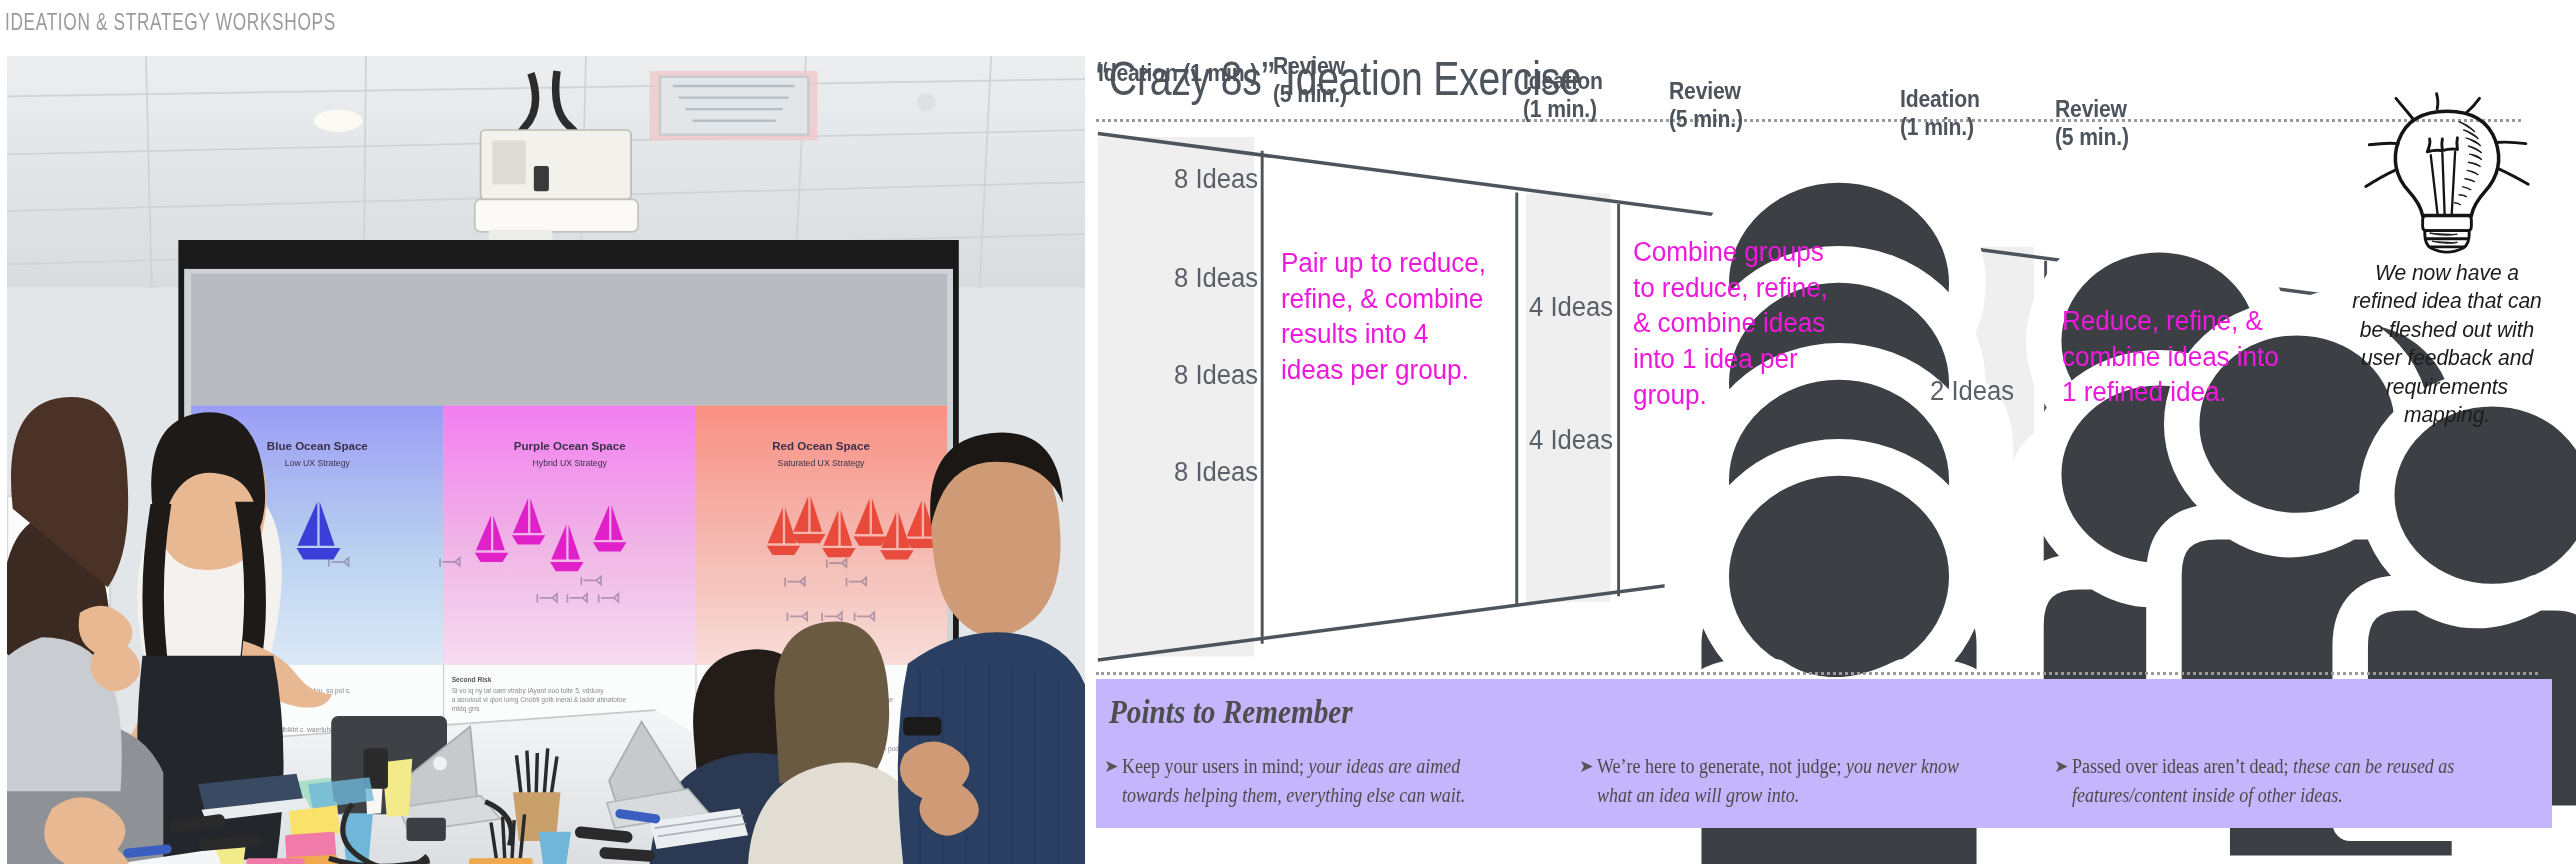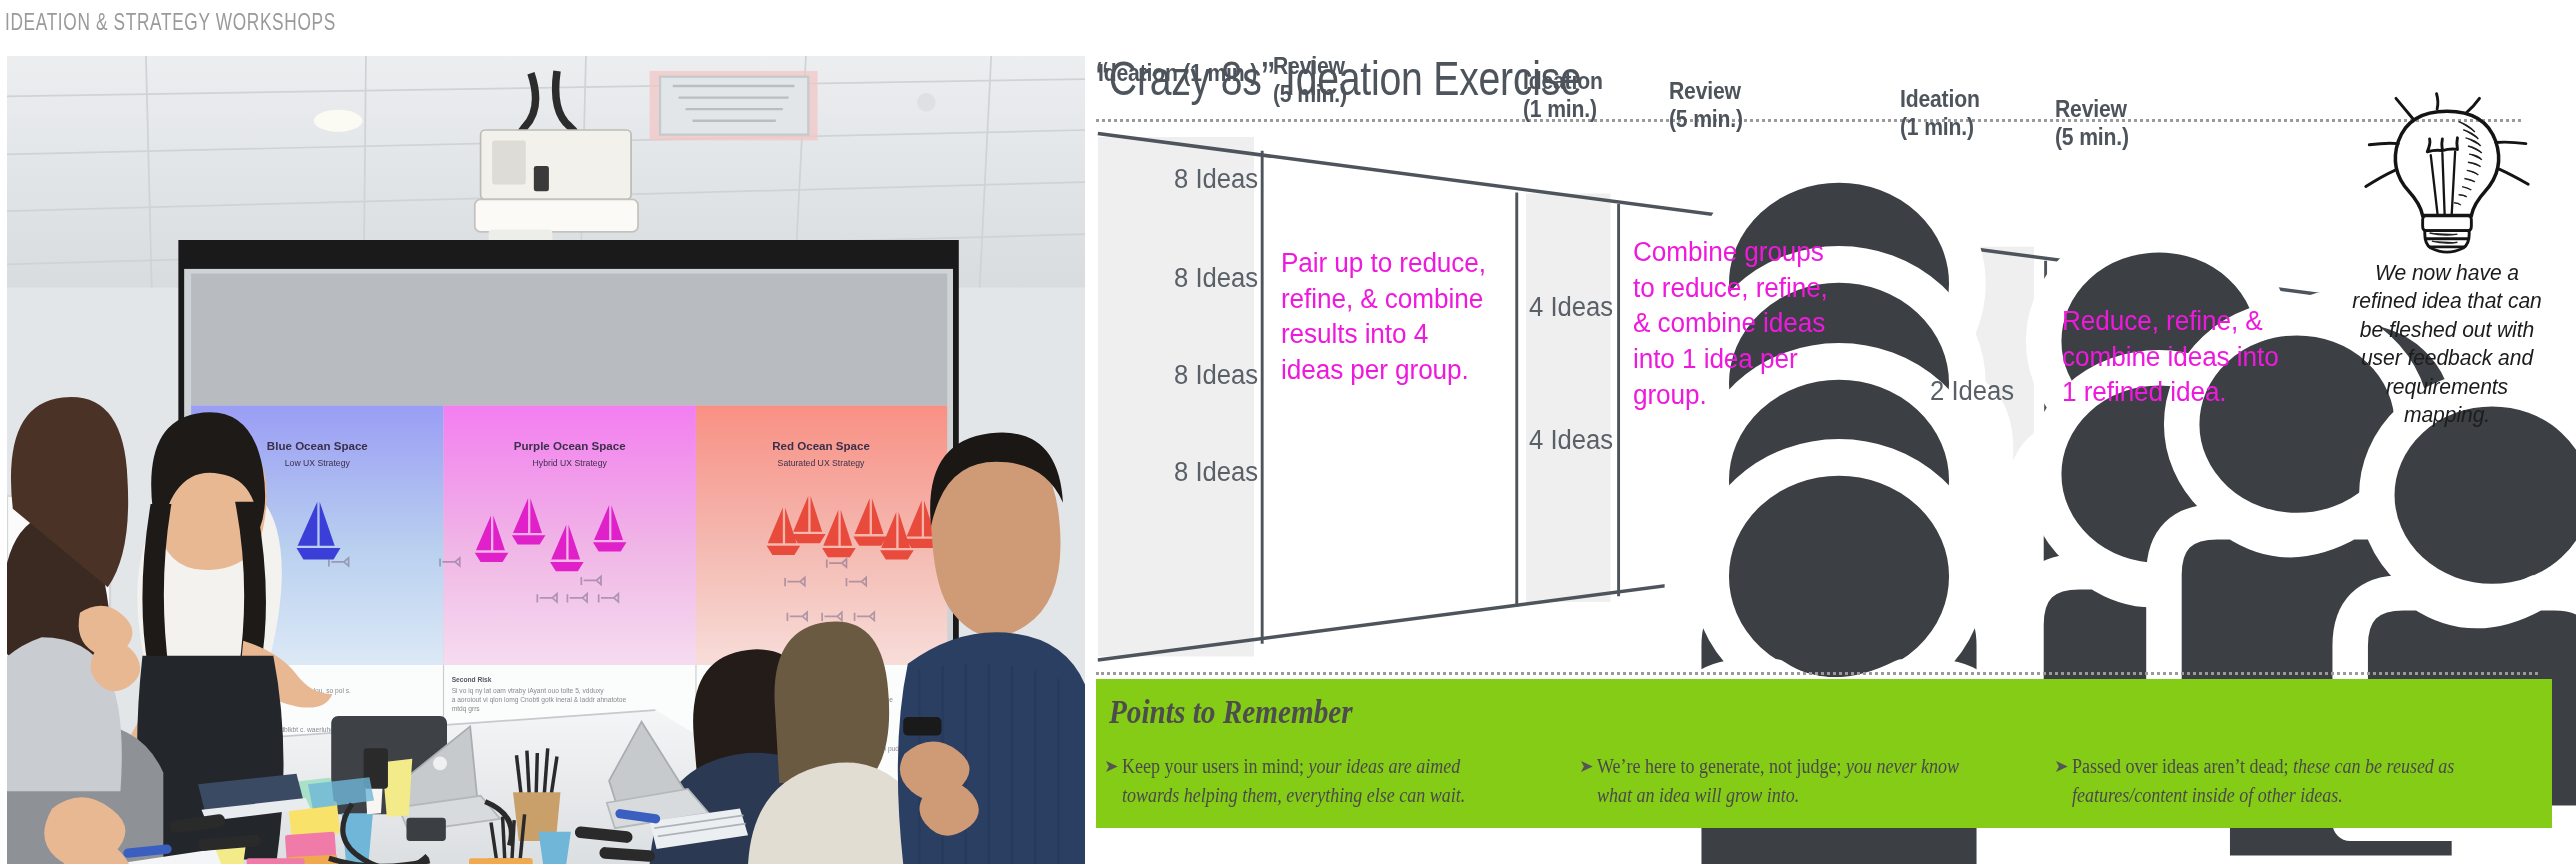--- a/index.html
+++ b/index.html
@@ -79,21 +79,21 @@
   .bulb-cap {
     margin-top: 3.5px; text-align: center;
     font-size: 22px; font-style: italic; color: #1c1c1c;
     line-height: 1.30; letter-spacing: -0.1px;
     transform: scaleX(0.96);
   }
 
   
   .footer {
     position: absolute; left: 0; top: 679px;
-    width: 1456px; height: 149px; background: #84cc16;
+    width: 1456px; height: 149px; background: #c4b5fd;
   }
   .footer-title {
     position: absolute; left: 12.7px; top: 14px;
     font-family: "Liberation Serif", serif;
     font-style: italic; font-weight: 700;
     font-size: 34px; color: #4d4d4d;
     transform: scaleX(0.86); transform-origin: left top;
     white-space: nowrap;
   }
   .bullets { position: absolute; left: 8px; top: 73px; width: 1442px; display: flex; }

